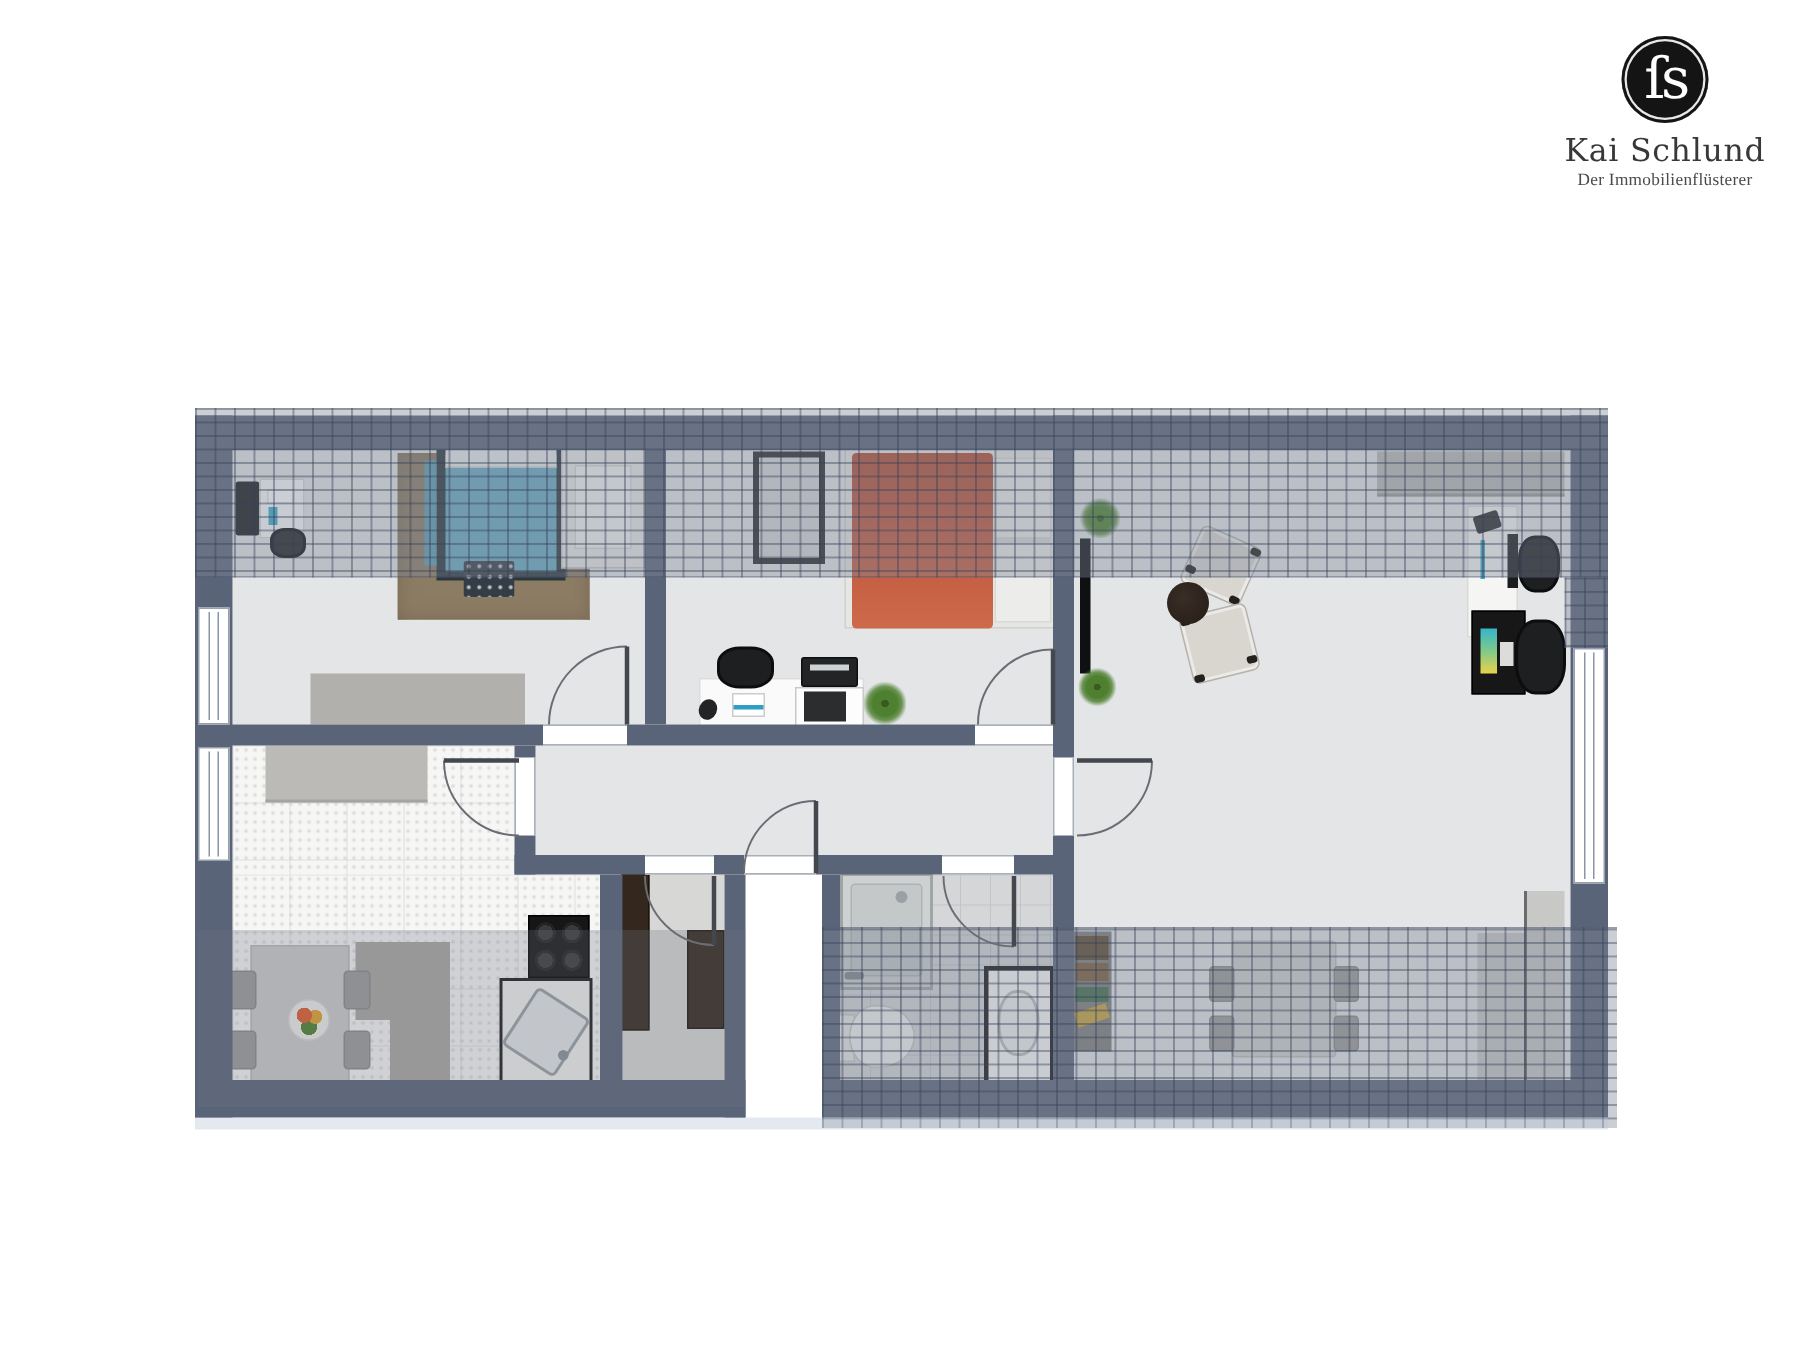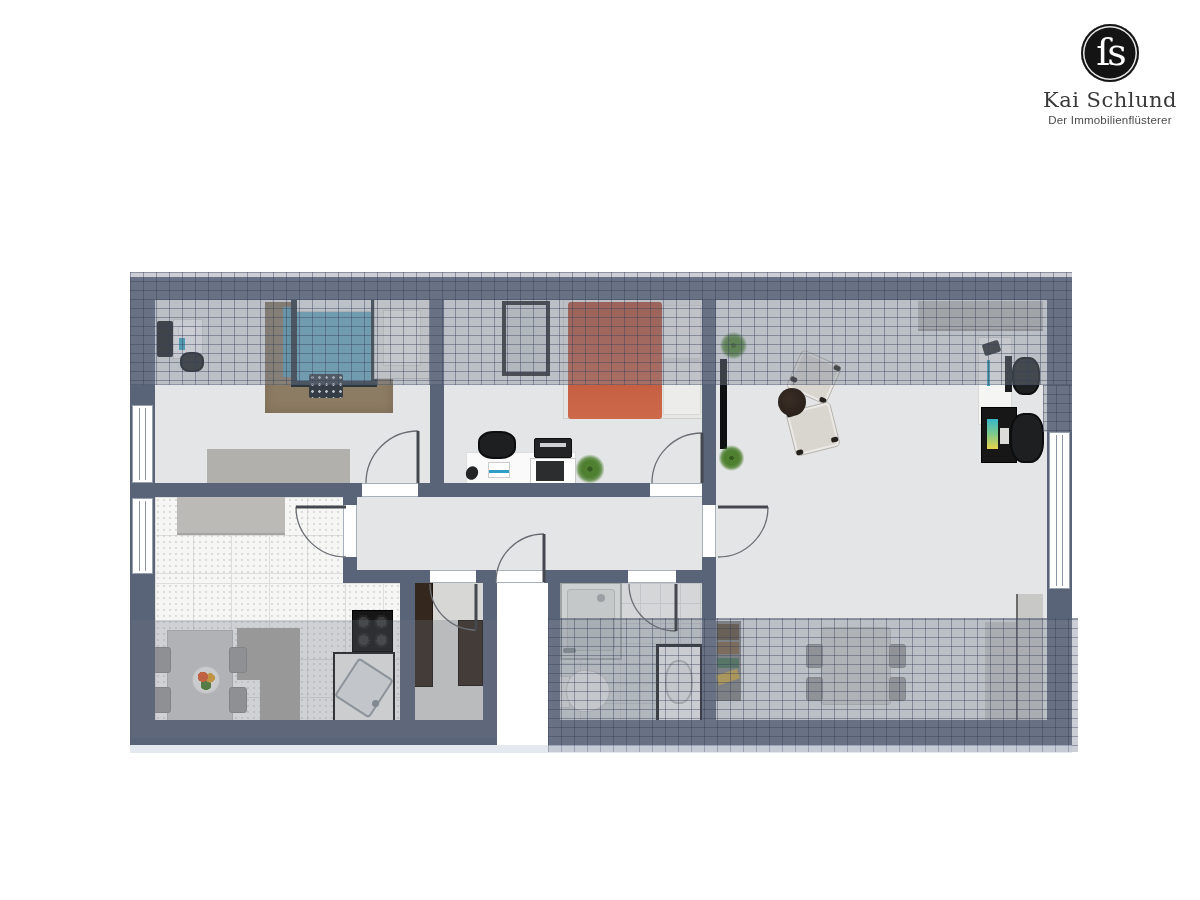--- a/index.html
+++ b/index.html
@@ -37,21 +37,21 @@
   .offchair{background:#1e1f21;border-radius:40%;border:2px solid #0c0d0e;}
   .armchair{background:#d9d6d0;border:2px solid #eceae6;border-radius:4px;box-shadow:0 0 0 1px #b5b2ac;}
   .armchair i{position:absolute;width:7px;height:5px;background:#24201c;border-radius:2px;}
   
   .logo{position:absolute;left:1040px;top:24px;width:140px;text-align:center;}
   .logo-disc{position:relative;width:58px;height:58px;margin:0 auto;border-radius:50%;background:#141414;
     box-shadow:inset 0 0 0 2px #141414, inset 0 0 0 3.5px rgba(255,255,255,.9);text-align:center;}
   .logo-glyph{position:absolute;left:0;right:0;top:0;bottom:0;color:#fff;
     font-family:"DejaVu Serif",serif;font-size:38px;line-height:56px;letter-spacing:-3px;}
   .logo-brand{margin-top:6px;font-family:"DejaVu Serif",serif;font-size:21px;color:#383838;letter-spacing:.5px;white-space:nowrap;}
-  .logo-tag{margin-top:2px;font-family:Liberation Sans, sans-serif;font-size:11.5px;color:#4a4a4a;letter-spacing:.2px;white-space:nowrap;}
+  .logo-tag{margin-top:2px;font-family:Liberation Serif, serif;font-size:11.5px;color:#4a4a4a;letter-spacing:.2px;white-space:nowrap;}
   svg.ov{position:absolute;left:0;top:0;z-index:7;pointer-events:none;}
   .z2{z-index:2}.z3{z-index:3}.z4{z-index:4}.z6{z-index:6}
 </style>
 </head>
 <body>
 
 <div class="stage">
 
   <div class="a floor z2" style="left:155px;top:300px;width:275px;height:183px;"></div>
   <div class="a floor z2" style="left:444px;top:300px;width:258px;height:183px;"></div>

